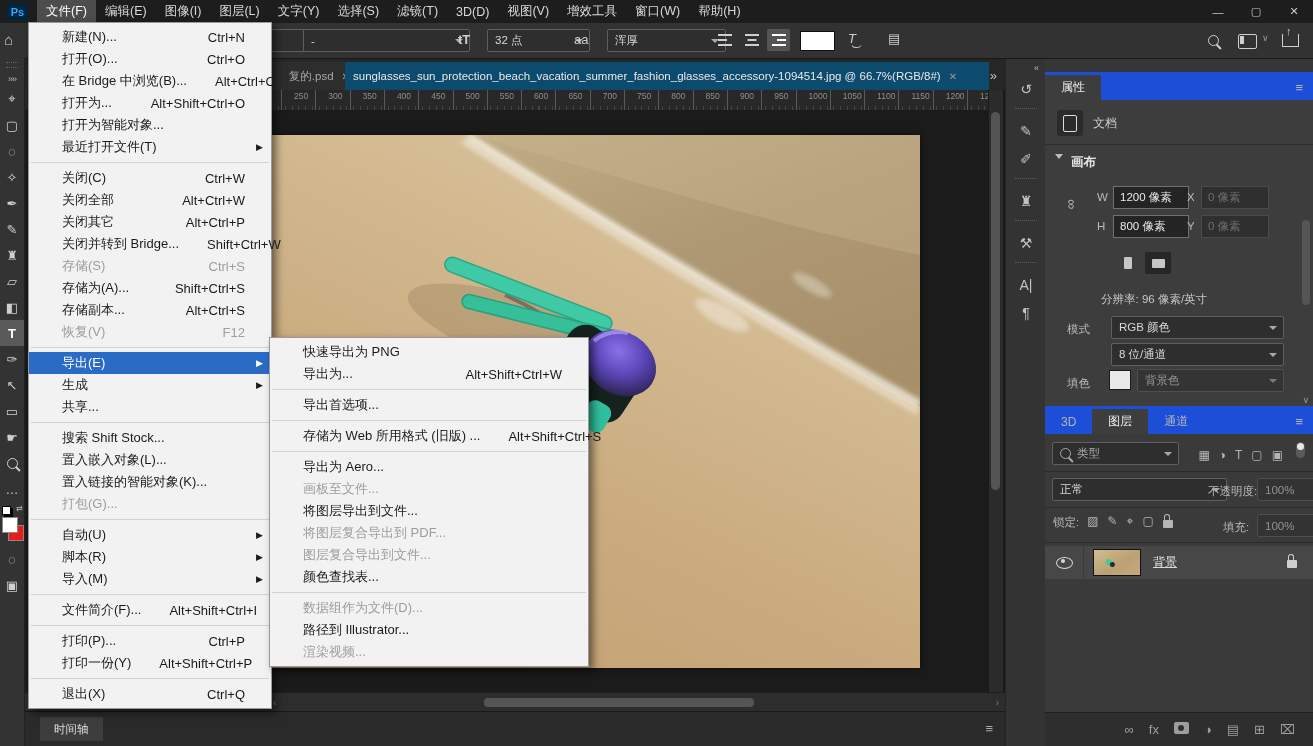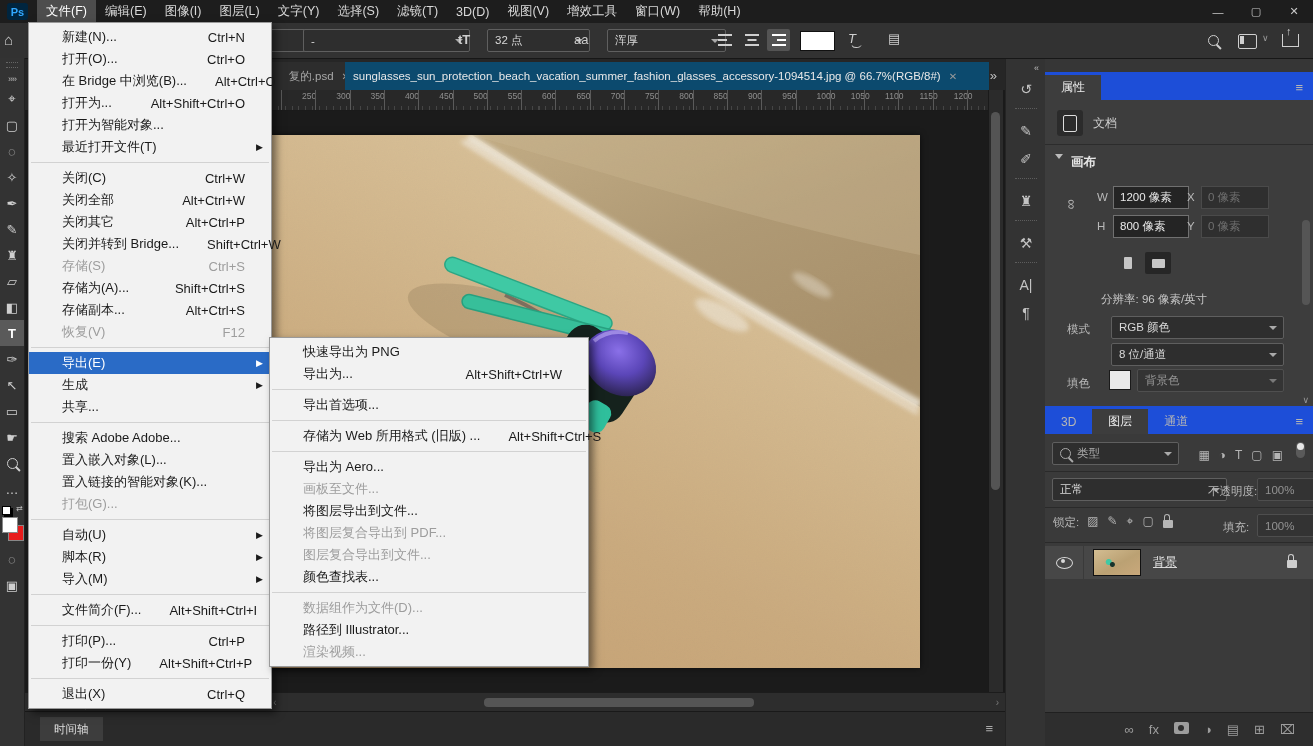--- a/index.html
+++ b/index.html
@@ -53,21 +53,21 @@
   .dtab{position:absolute;top:4px;height:28px;display:flex;align-items:center;font-size:11.5px;padding:0 8px;white-space:nowrap;overflow:hidden;}
   .dtab .x{margin-left:8px;color:#9a9a9a;font-size:10px;}
   .dtab.inactive{background:#2d2d2d;color:#a8a8a8;}
   .dtab.active{background:#0c4a6e;color:#e8e8e8;}
   .tab-more{position:absolute;right:8px;top:10px;color:#c0c0c0;font-size:13px;}
 
   
   .ruler{left:24px;top:90px;width:964px;height:20px;background:#282828;border-bottom:1px solid #1a1a1a;overflow:hidden;z-index:3;
      background-image:repeating-linear-gradient(90deg,#454545 0 1px,transparent 1px 6.86px);
      background-size:100% 4px;background-position:0 100%;background-repeat:no-repeat;}
-  .rtick{position:absolute;top:0;height:20px;border-left:1px solid #5a5a5a;padding-left:20px;font-size:8.5px;color:#8f8f8f;line-height:12px;}
+  .rtick{position:absolute;top:0;height:20px;border-left:1px solid #5a5a5a;padding-left:12px;font-size:8.5px;color:#8f8f8f;line-height:12px;}
   .ruler-up{left:988px;top:92px;color:#888;font-size:9px;z-index:3;}
   .canvasarea{left:24px;top:110px;width:964px;height:582px;background:#1b1b1b;overflow:hidden;z-index:1;}
   .photo{position:absolute;left:88px;top:25px;width:808px;height:533px;box-shadow:0 0 6px rgba(0,0,0,.6);}
   .vscroll{left:988px;top:90px;width:14px;height:602px;background:#2b2b2b;border-left:1px solid #1a1a1a;z-index:3;}
   .vthumb{position:absolute;left:2px;top:22px;width:9px;height:378px;background:#545454;border-radius:5px;}
 
   
   .statusbar{left:24px;top:692px;width:981px;height:19px;background:#2d2d2d;border-top:1px solid #1c1c1c;
              display:flex;align-items:center;font-size:11px;color:#c8c8c8;z-index:3;}
   .sb-zoom{padding:0 10px 0 14px;}
@@ -623,21 +623,21 @@
       </div>
       <div class="mrow">
         <span class="ml">生成</span>
         <span class="ma">▶</span>
       </div>
       <div class="mrow">
         <span class="ml">共享...</span>
       </div>
       <div class="msep"></div>
       <div class="mrow">
-        <span class="ml">搜索 Adobe Adobe...</span>
+        <span class="ml">搜索 Shift Stock...</span>
       </div>
       <div class="mrow">
         <span class="ml">置入嵌入对象(L)...</span>
       </div>
       <div class="mrow">
         <span class="ml">置入链接的智能对象(K)...</span>
       </div>
       <div class="mrow disabled">
         <span class="ml">打包(G)...</span>
       </div>

